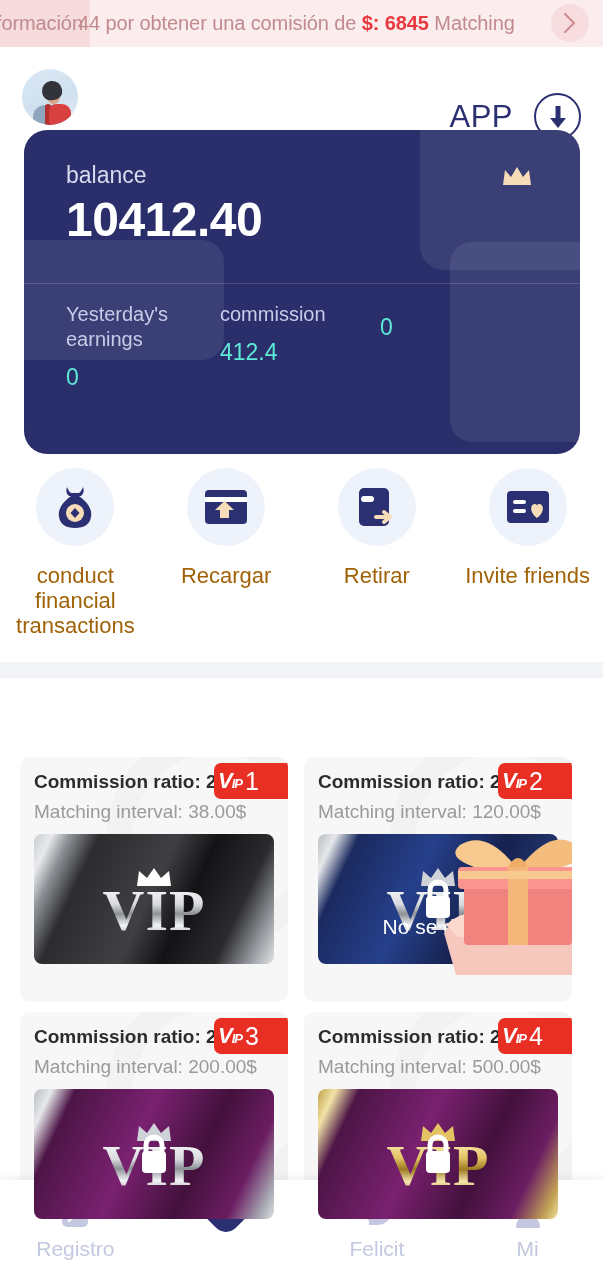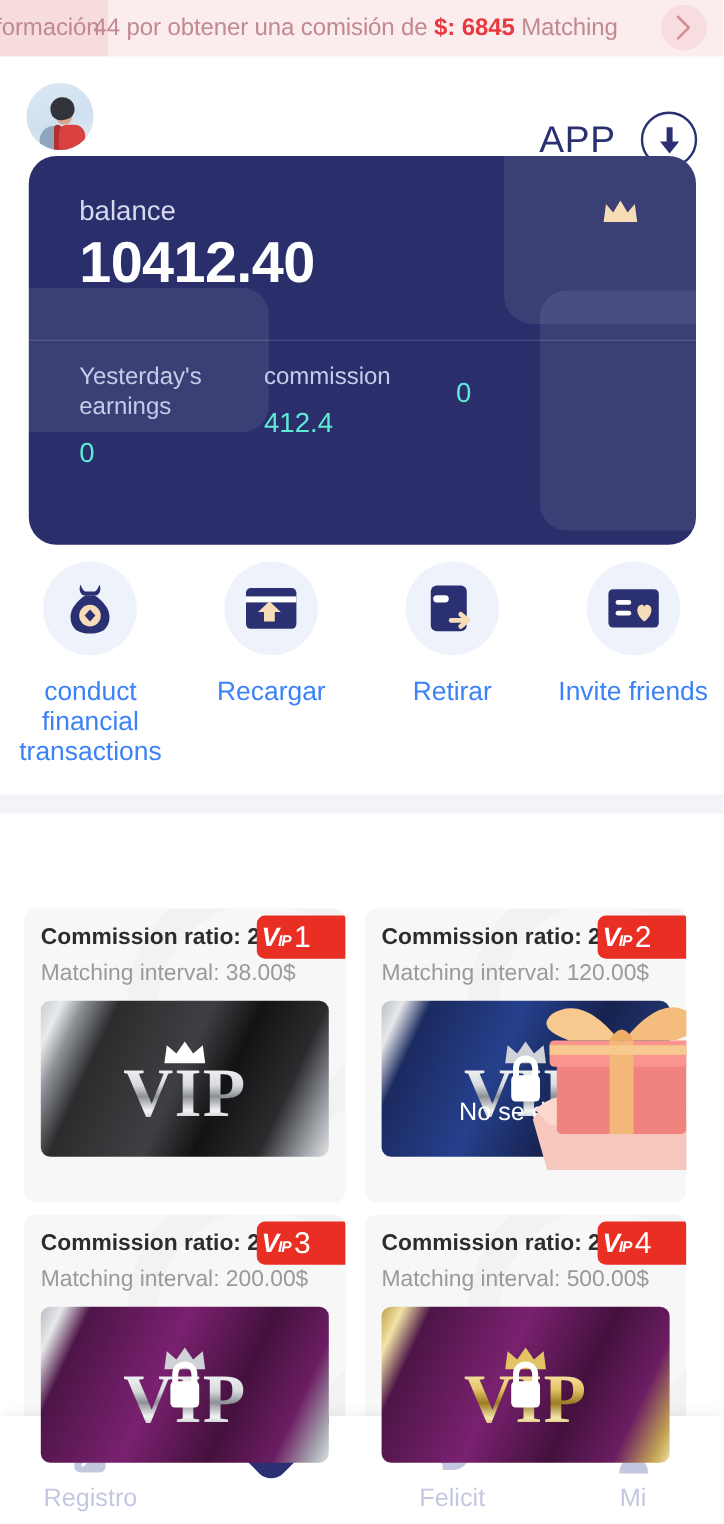--- a/index.html
+++ b/index.html
@@ -161,21 +161,21 @@
     width: 603px; display: flex;
   }
   .action { width: 150.75px; display: flex; flex-direction: column; align-items: center; }
   .action-ic {
     width: 78px; height: 78px; border-radius: 50%;
     background: #eef2fb;
     display: flex; align-items: center; justify-content: center;
   }
   .action-lbl {
     margin-top: 17px;
-    font-size: 22px; color: #3b82f6; text-align: center;
+    font-size: 22px; color: #a16207; text-align: center;
     line-height: 25px;
   }
 
   
   .sec-divider {
     position: absolute; left: 0; top: 662px;
     width: 603px; height: 16px; background: #f3f4f8;
   }
 
   

